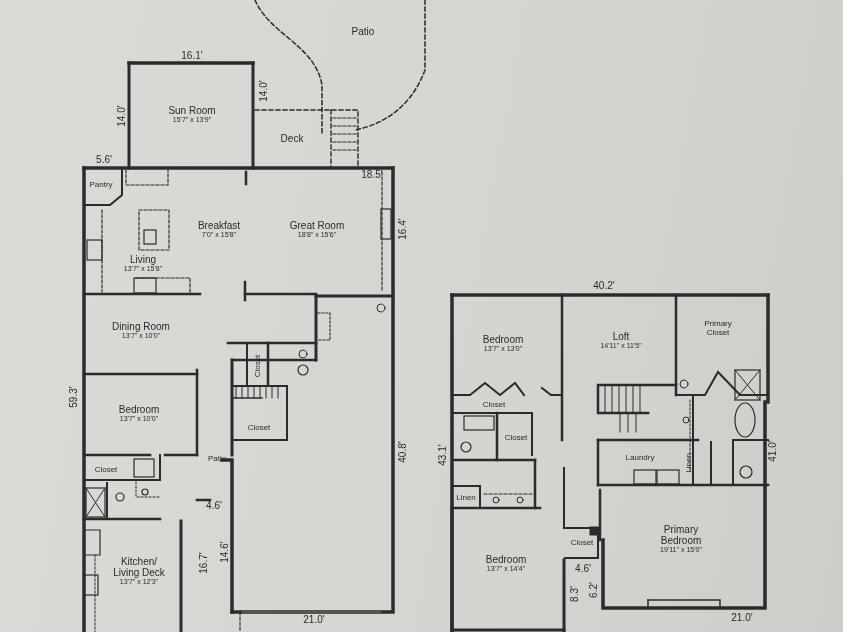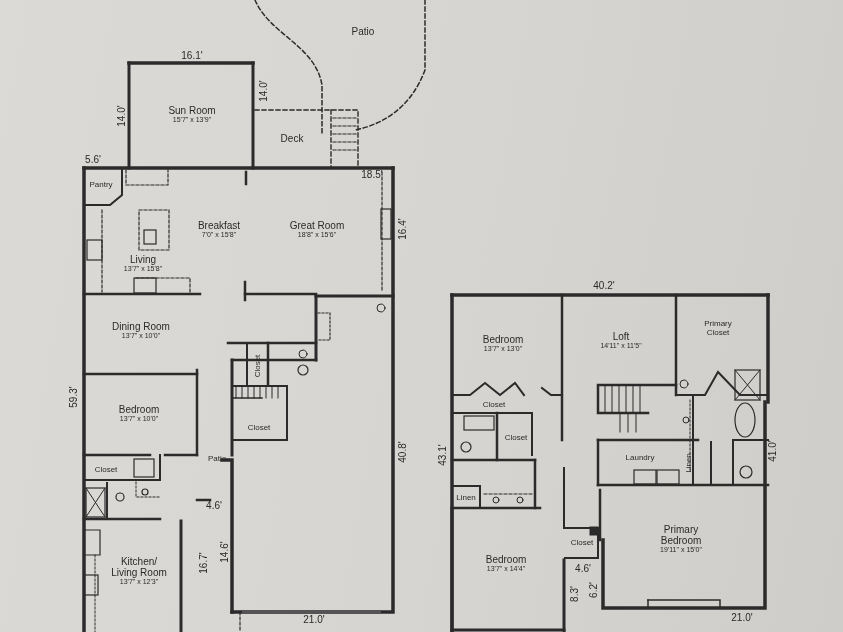--- a/index.html
+++ b/index.html
@@ -182,28 +182,28 @@
   <div class="lbl" style="left:139px;top:413px">
     <div class="name">Bedroom</div>
     <div class="dim">13'7" x 10'0"</div>
   </div>
   <div class="lbl small vert" style="left:258px;top:366px">Closet</div>
   <div class="lbl small" style="left:259px;top:428px">Closet</div>
   <div class="lbl small" style="left:106px;top:470px">Closet</div>
   <div class="lbl small" style="left:217px;top:459px">Patio</div>
   <div class="lbl" style="left:139px;top:571px">
     <div class="name">Kitchen/</div>
-    <div class="name">Living Room</div>
+    <div class="name">Living Deck</div>
     <div class="dim">13'7" x 12'3"</div>
   </div>
 
   <div class="lbl measure" style="left:192px;top:55px">16.1'</div>
   <div class="lbl measure vert" style="left:121px;top:116px">14.0'</div>
   <div class="lbl measure vert" style="left:263px;top:91px">14.0'</div>
-  <div class="lbl measure" style="left:93px;top:159px">5.6'</div>
+  <div class="lbl measure" style="left:104px;top:159px">5.6'</div>
   <div class="lbl measure" style="left:372px;top:174px">18.5'</div>
   <div class="lbl measure vert" style="left:402px;top:229px">16.4'</div>
   <div class="lbl measure vert" style="left:73px;top:397px">59.3'</div>
   <div class="lbl measure vert" style="left:402px;top:452px">40.8'</div>
   <div class="lbl measure" style="left:214px;top:505px">4.6'</div>
   <div class="lbl measure vert" style="left:203px;top:563px">16.7'</div>
   <div class="lbl measure vert" style="left:224px;top:552px">14.6'</div>
   <div class="lbl measure" style="left:314px;top:619px">21.0'</div>
 
   <div class="lbl" style="left:503px;top:343px">

